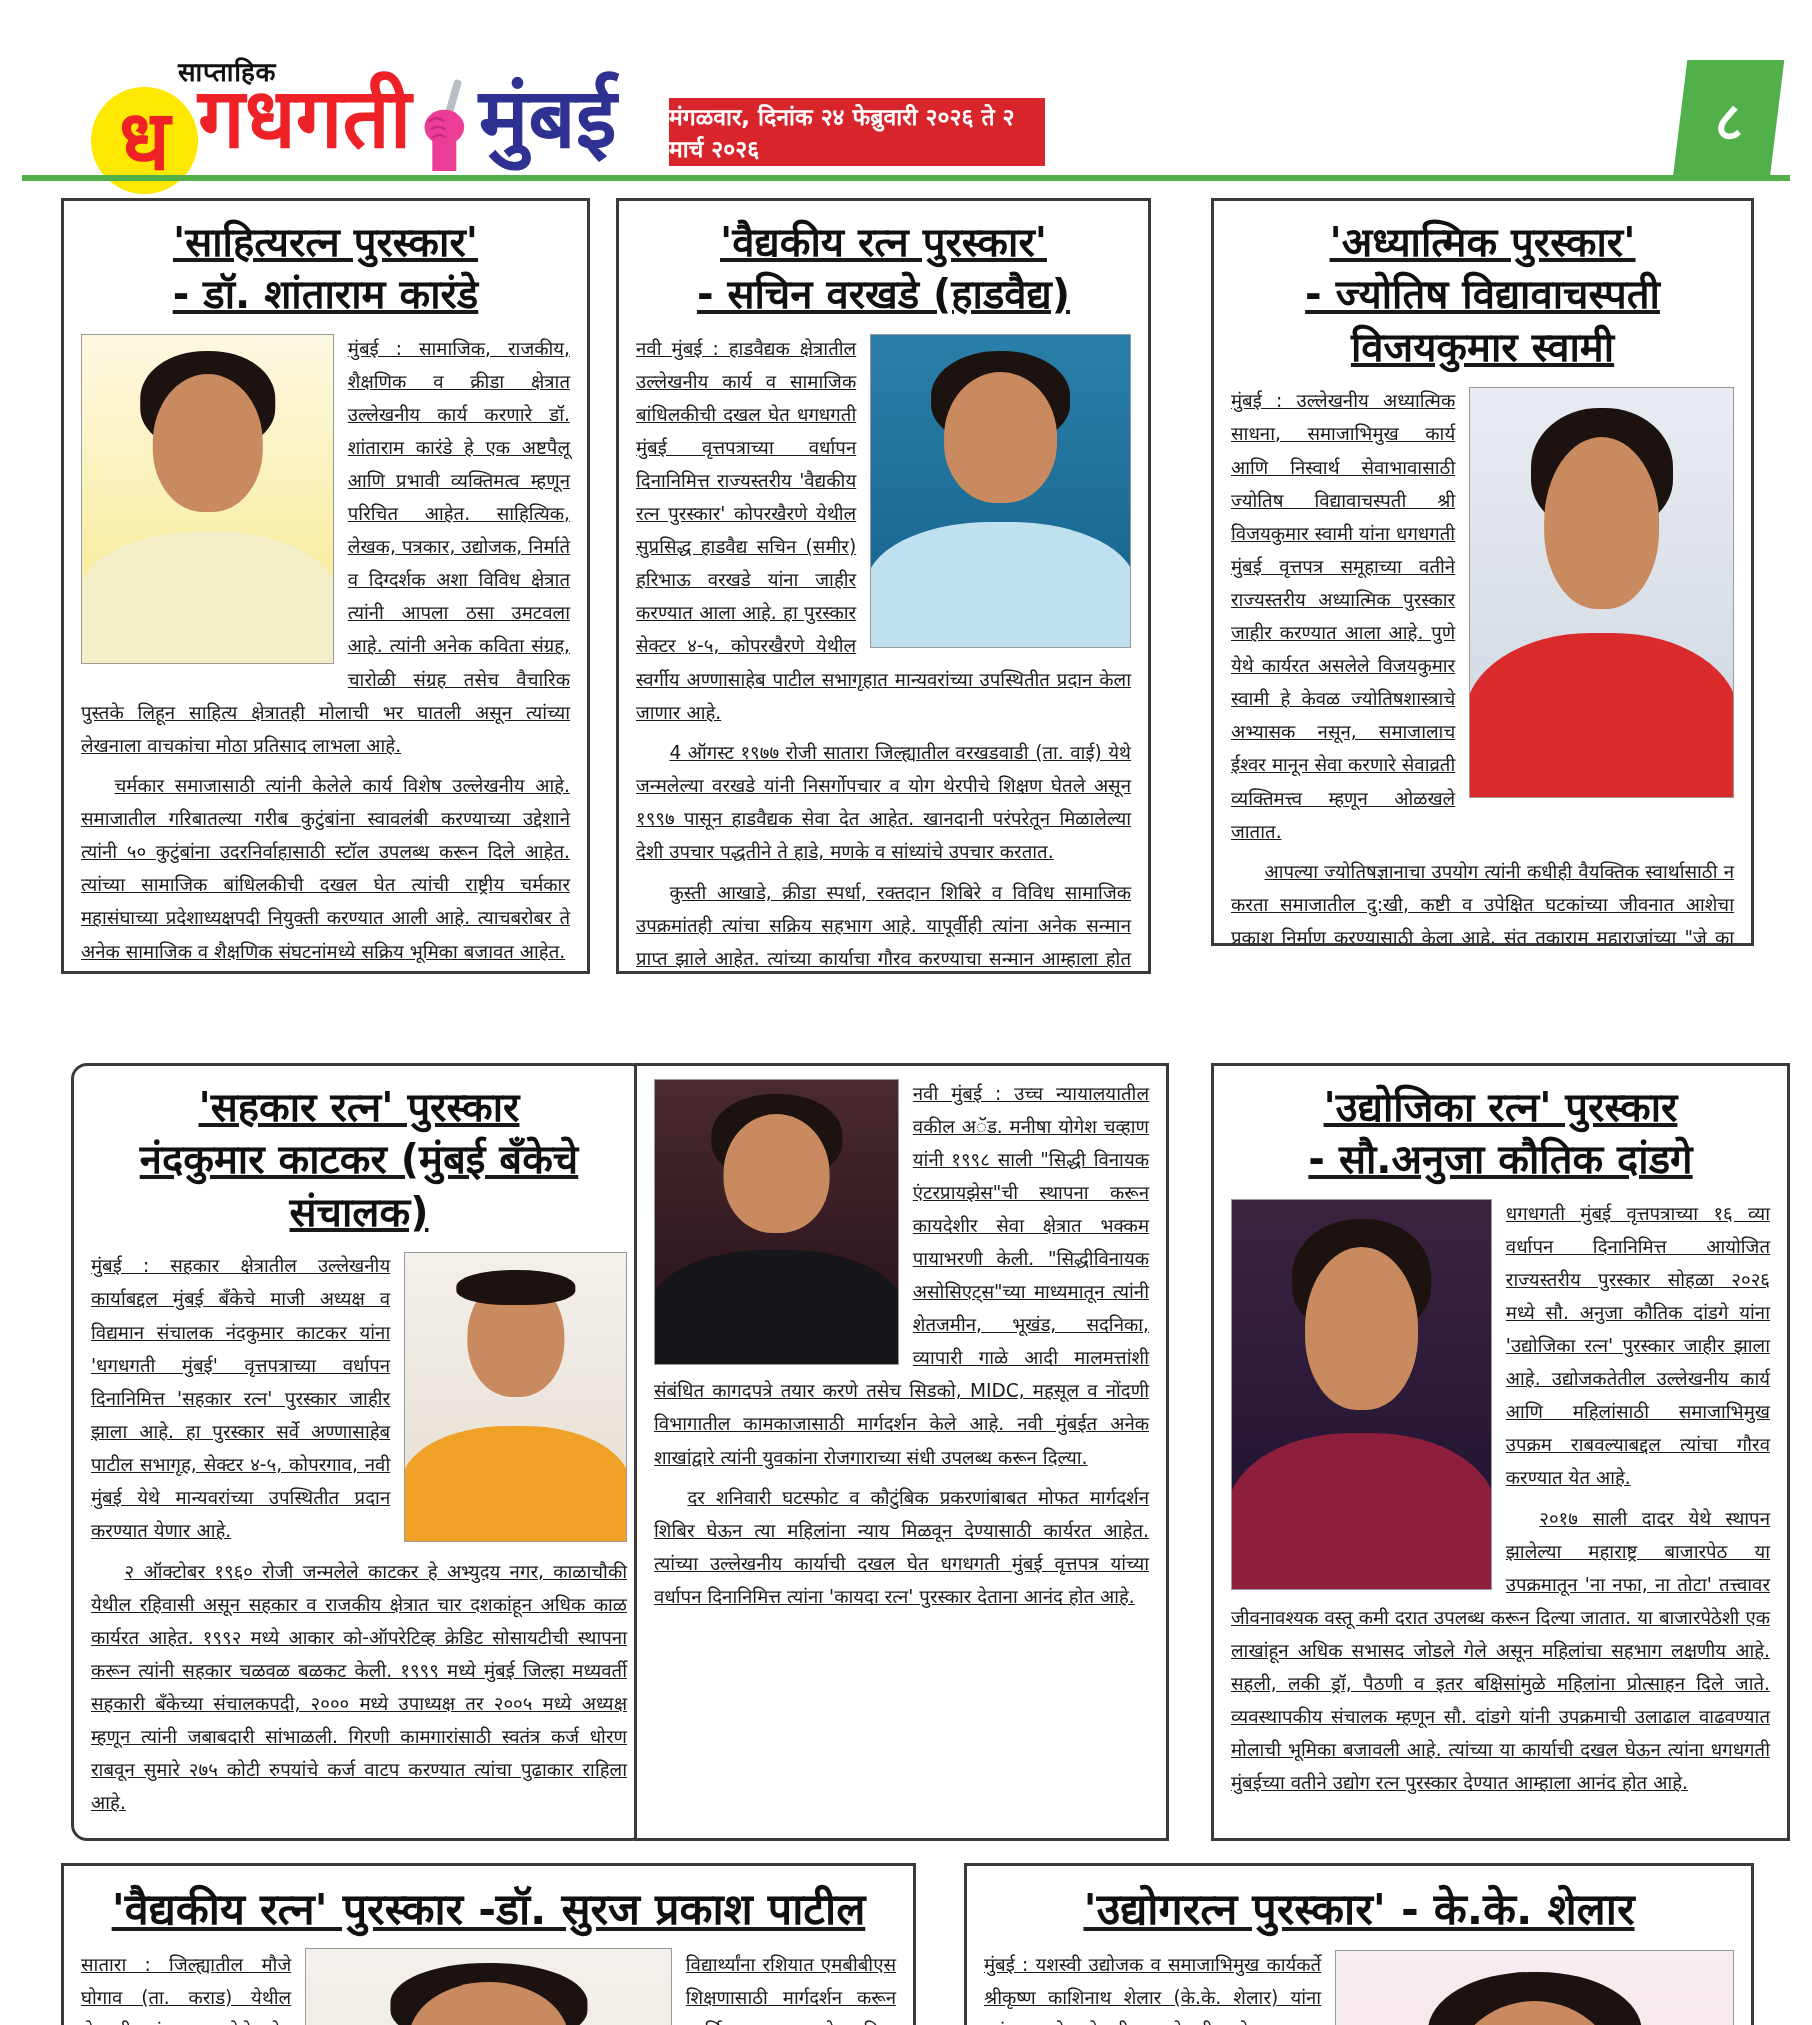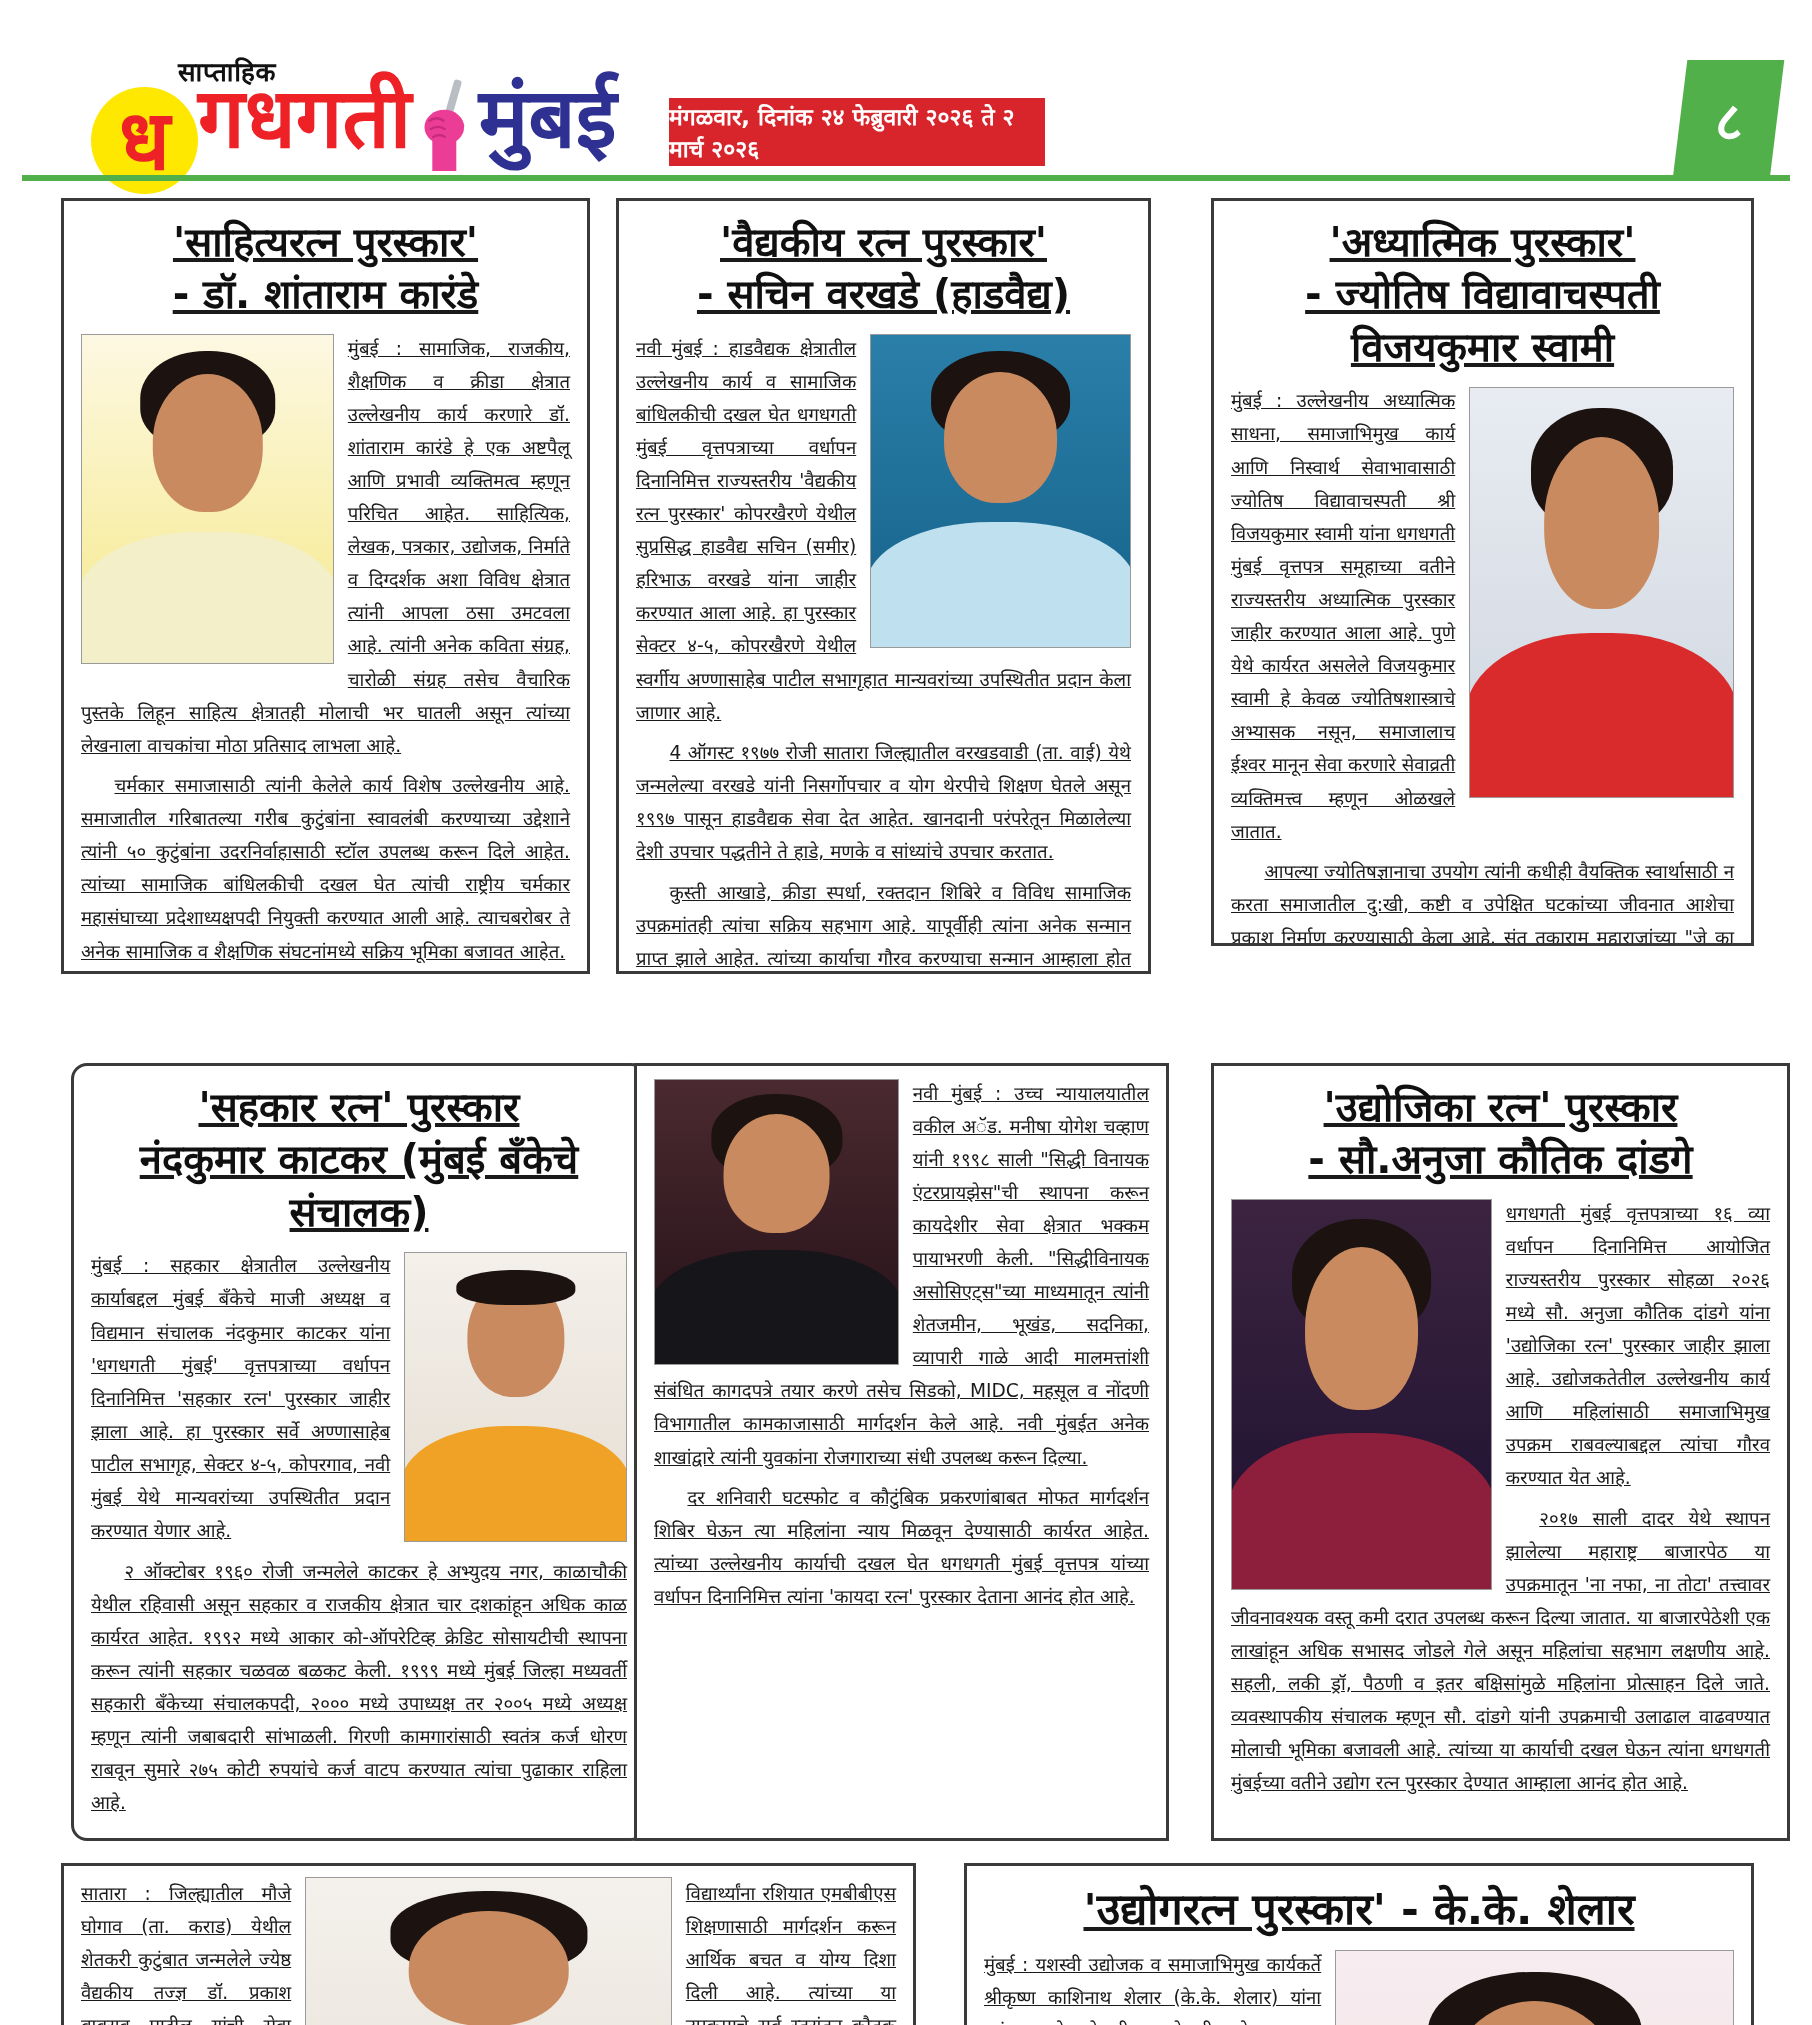--- a/index.html
+++ b/index.html
@@ -156,20 +156,21 @@
         <div class="ph-hair"></div>
           <div class="ph-head"></div>
           <div class="ph-torso" style="background:#8e1f3c;"></div>
       </div>
       <p>धगधगती मुंबई वृत्तपत्राच्या १६ व्या वर्धापन दिनानिमित्त आयोजित राज्यस्तरीय पुरस्कार सोहळा २०२६ मध्ये सौ. अनुजा कौतिक दांडगे यांना 'उद्योजिका रत्न' पुरस्कार जाहीर झाला आहे. उद्योजकतेतील उल्लेखनीय कार्य आणि महिलांसाठी समाजाभिमुख उपक्रम राबवल्याबद्दल त्यांचा गौरव करण्यात येत आहे.</p>
       <p>२०१७ साली दादर येथे स्थापन झालेल्या महाराष्ट्र बाजारपेठ या उपक्रमातून 'ना नफा, ना तोटा' तत्त्वावर जीवनावश्यक वस्तू कमी दरात उपलब्ध करून दिल्या जातात. या बाजारपेठेशी एक लाखांहून अधिक सभासद जोडले गेले असून महिलांचा सहभाग लक्षणीय आहे. सहली, लकी ड्रॉ, पैठणी व इतर बक्षिसांमुळे महिलांना प्रोत्साहन दिले जाते. व्यवस्थापकीय संचालक म्हणून सौ. दांडगे यांनी उपक्रमाची उलाढाल वाढवण्यात मोलाची भूमिका बजावली आहे. त्यांच्या या कार्याची दखल घेऊन त्यांना धगधगती मुंबईच्या वतीने उद्योग रत्न पुरस्कार देण्यात आम्हाला आनंद होत आहे.</p>
     </div>
   </div>
 
   <div class="box" id="b7">
+    <h2><span>'वैद्यकीय रत्न' पुरस्कार  -डॉ. सुरज प्रकाश पाटील</span></h2>
     <div class="tri">
       <div class="col">सातारा : जिल्ह्यातील मौजे घोगाव (ता. कराड) येथील शेतकरी कुटुंबात जन्मलेले ज्येष्ठ वैद्यकीय तज्ज्ञ डॉ. प्रकाश बाबुराव पाटील यांची सेवा परंपरा पुढे नेत त्यांचे सुपुत्र डॉ. सुरज प्रकाश पाटील यांनी उल्लेखनीय कार्य केले आहे. त्यांनी रशिया येथे एमबीबीएस शिक्षण पूर्ण करून महाराष्ट्रात परतल्यानंतर वैद्यकीय शिक्षणातील वाढता खर्च लक्षात</div>
       <div class="photo" style="background:linear-gradient(#f4f1ec,#e8e2d8);">
         <div class="ph-hair"></div>
           <div class="ph-head"></div>
       </div>
       <div class="col">विद्यार्थ्यांना रशियात एमबीबीएस शिक्षणासाठी मार्गदर्शन करून आर्थिक बचत व योग्य दिशा दिली आहे. त्यांच्या या उपक्रमाचे सर्व स्तरांतून कौतुक होत असून विविध संस्थांनी त्यांना सन्मानित केले आहे. त्यांच्या कार्याची दखल घेत 'धगधगती मुंबई'च्या वतीने त्यांना राज्यस्तरीय 'वैद्यकीय रत्न'</div>
     </div>
 
   </div>

